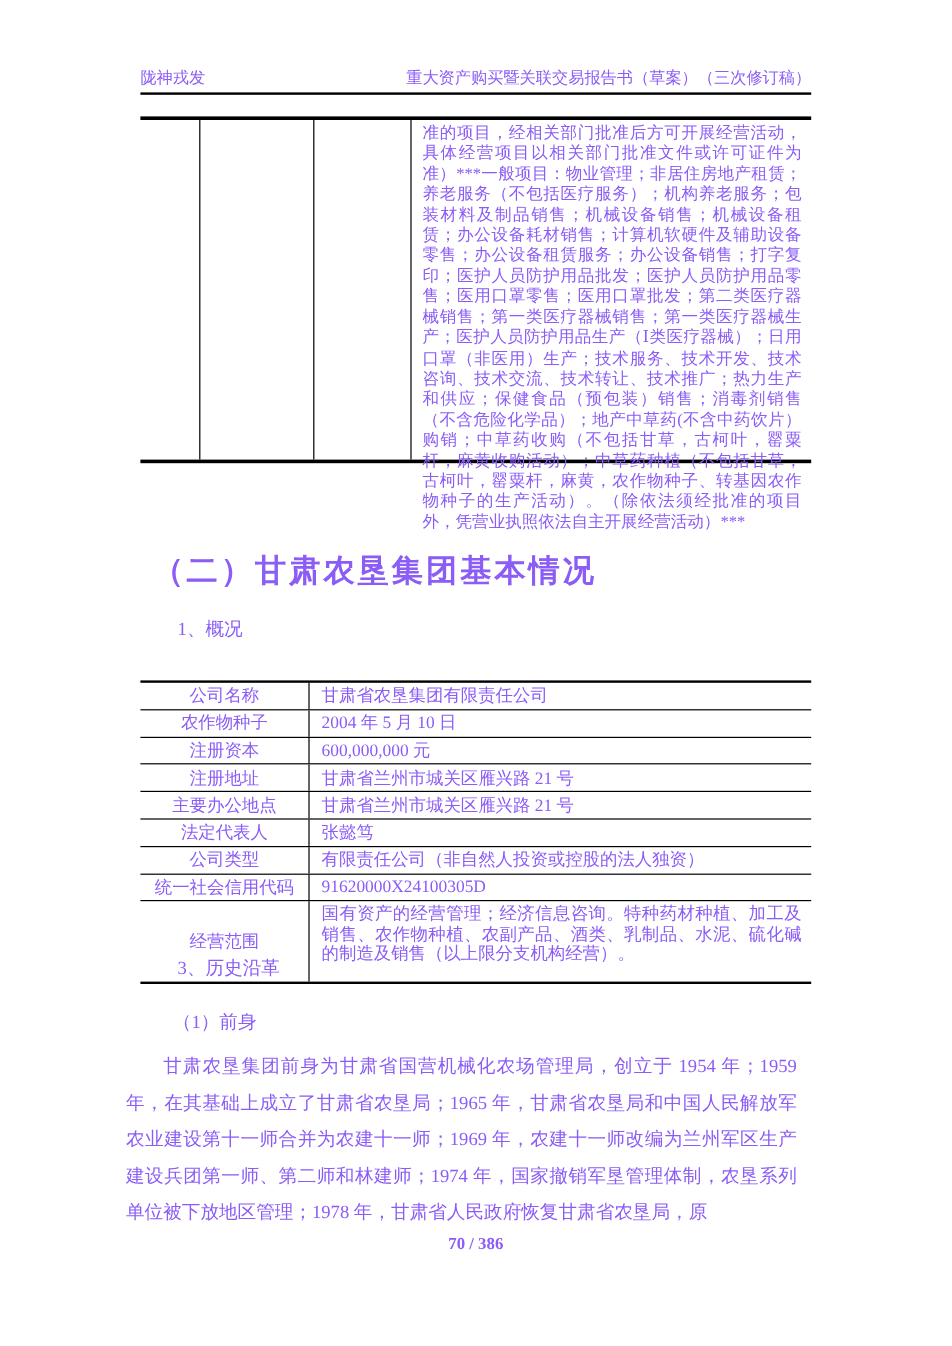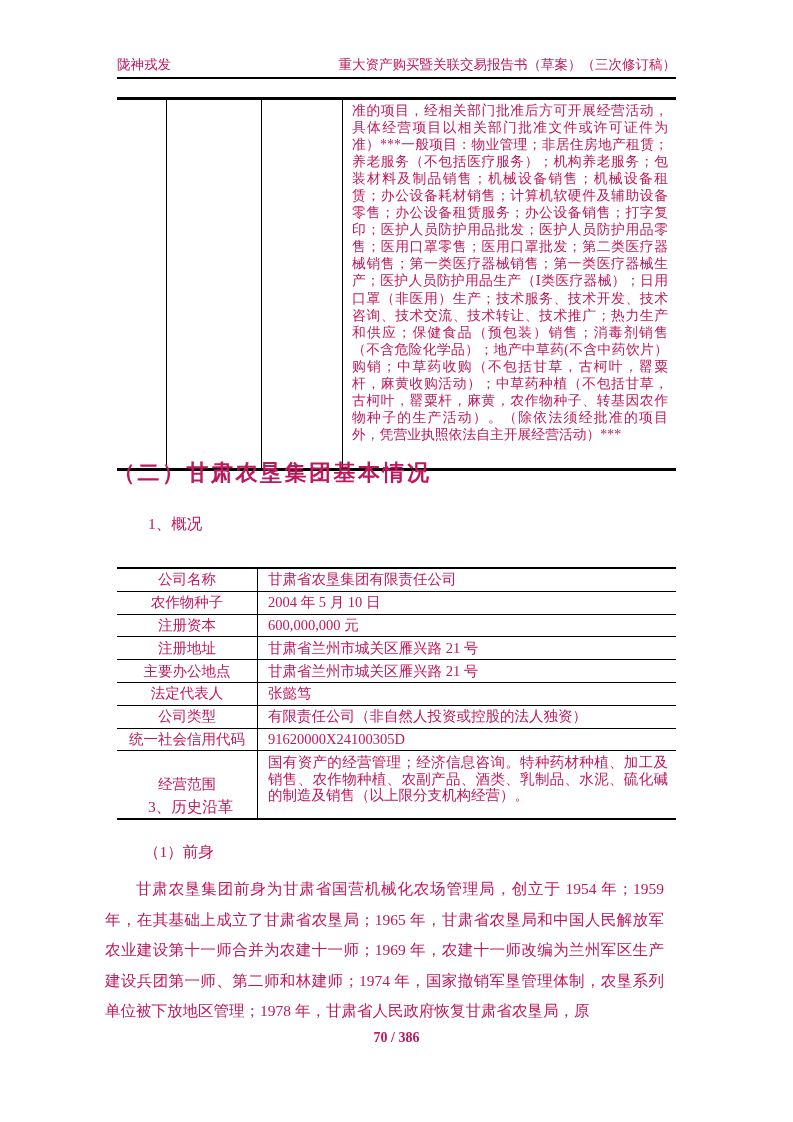--- a/index.html
+++ b/index.html
@@ -1,51 +1,51 @@
 <!DOCTYPE html>
 <html><head>
 <meta charset="utf-8">
 <style>
   html,body{margin:0;padding:0;background:#ffffff;}
   .page{
     position:relative;
     width:793px;height:1122px;
     background:#ffffff;
     font-family:"Liberation Serif","DejaVu Serif",serif;
-    color:#be185d;
+    color:#8b5cf6;
     overflow:hidden;
   }
   
   .hdr{
     position:absolute;left:117px;top:48px;width:559px;height:26px;
     display:flex;justify-content:space-between;align-items:flex-end;
     font-size:13.5px;border-bottom:2px solid #000;padding-bottom:3px;
     box-sizing:content-box;
   }
   
   .t1{
-    position:absolute;left:117px;top:97px;width:559px;height:374px;
+    position:absolute;left:117px;top:97px;width:559px;height:289px;
     border-top:3px solid #000;border-bottom:3px solid #000;
     display:flex;box-sizing:border-box;
   }
   .t1 .c{border-right:1px solid #000;box-sizing:border-box;}
   .t1 .c1{width:50px;}
   .t1 .c2{width:95px;}
   .t1 .c3{width:81px;}
   .t1 .c4{
     flex:1;border-right:none;
     font-size:13.8px;line-height:17.05px;
     text-align:justify;word-break:break-all;
     padding:2px 8px 0 9px;
   }
   
   .h2{
-    position:absolute;left:113px;top:458px;
+    position:absolute;left:127px;top:458px;
     font-family:Liberation Mono, monospace;
-    font-weight:bold;font-size:22px;letter-spacing:2.5px;white-space:nowrap;
+    font-weight:bold;font-size:26px;letter-spacing:2.5px;white-space:nowrap;
   }
   .sub{position:absolute;font-size:15.5px;white-space:nowrap;}
   .sub-overview{left:148px;top:514px;}
   .sub-history{left:148px;top:797px;}
   .sub-predecessor{left:144px;top:842px;text-align:right;}
   
   .t2{
     position:absolute;left:117px;top:567px;width:559px;
     border-top:2.5px solid #000;border-bottom:2.5px solid #000;
     box-sizing:border-box;font-size:14.5px;

